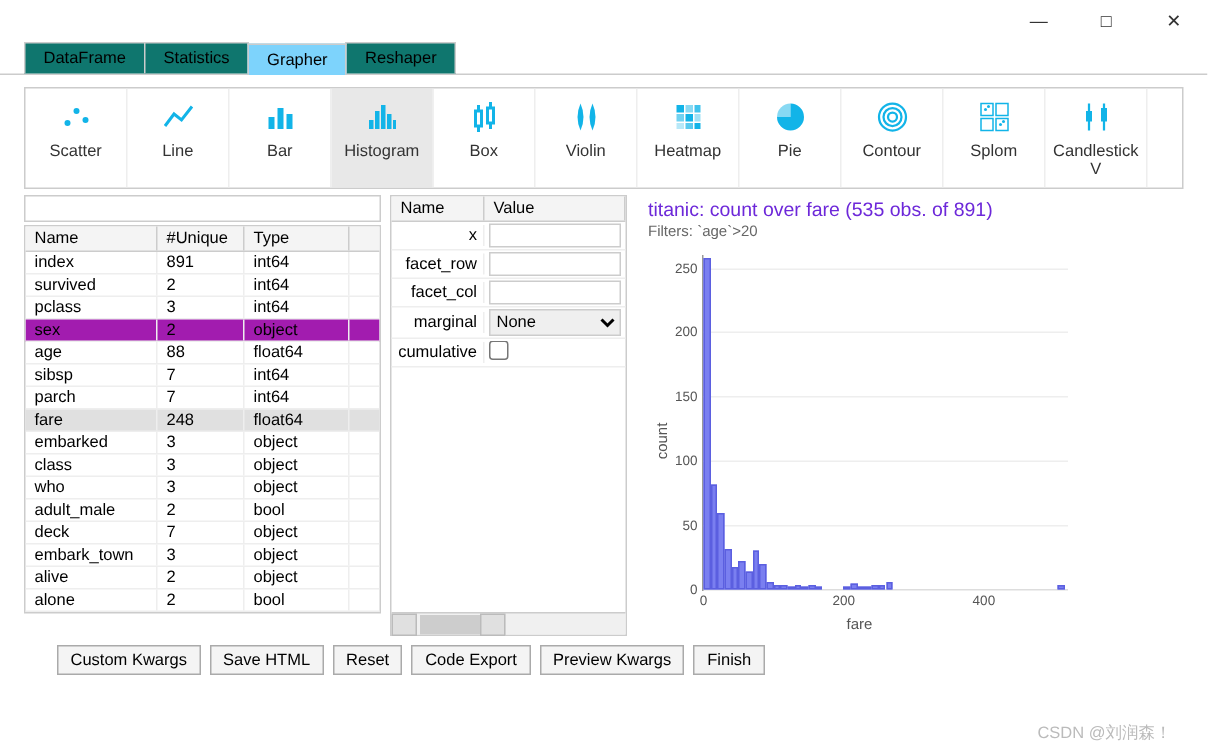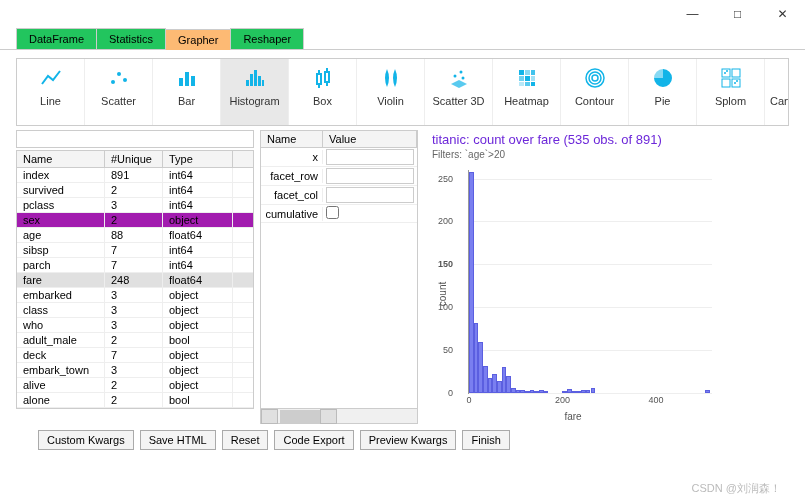--- a/index.html
+++ b/index.html
@@ -1,21 +1,21 @@
 <!DOCTYPE html>
 <html><head>
 <meta charset="utf-8">
 <style>
 *{box-sizing:border-box;margin:0;padding:0;font-family:"Segoe UI",Tahoma,sans-serif;font-size:11px}
 body{background:#fff;width:805px;height:500px;overflow:hidden;position:relative}
 .titlebar{height:28px;display:flex;justify-content:flex-end;align-items:flex-start}
 .titlebar div{width:45px;height:28px;display:flex;align-items:center;justify-content:center;font-size:12px;color:#333}
 .tabs{display:flex;border-bottom:1px solid #ccc;padding-left:16px}
-.tab{padding:4px 12px;border:1px solid #ccc;border-bottom:none;background:#22c55e;margin-right:-1px;cursor:pointer}
-.tab.active{background:#fdba74;position:relative;top:1px}
+.tab{padding:4px 12px;border:1px solid #ccc;border-bottom:none;background:#0f766e;margin-right:-1px;cursor:pointer}
+.tab.active{background:#7dd3fc;position:relative;top:1px}
 .toolbar{display:flex;border:1px solid #ccc;margin:8px 16px 4px 16px;overflow:hidden}
 .tool{flex:0 0 68px;text-align:center;padding:6px 2px;cursor:pointer;border-right:1px solid #eee}
 .tool.selected{background:#e8e8e8}
 .tool .ico{height:26px;display:flex;align-items:center;justify-content:center;color:#12b4e8;font-size:18px}
 .tool .lbl{margin-top:4px;font-size:11px;color:#333}
 .main{display:flex;padding:0 16px;gap:6px}
 .left{width:238px}
 .search{width:100%;border:1px solid #ccc;padding:2px 4px;margin-bottom:2px;height:18px}
 .grid{border:1px solid #ccc}
 .grid-h{display:flex;background:#f4f4f4;border-bottom:1px solid #ccc}
@@ -37,21 +37,21 @@
 .sb-h{position:absolute;bottom:0;left:0;right:0;height:15px;background:#f0f0f0;border-top:1px solid #ccc;display:flex;align-items:center}
 .sb-h::before,.sb-h::after{content:"";width:15px;height:13px;background:#e0e0e0;border:1px solid #bbb;display:block}
 .sb-h .thumb{width:40px;height:13px;background:#cdcdcd;margin-left:2px}
 .right{flex:1}
 .chart-title{color:#6d28d9;font-size:13px;padding:2px 0 2px 8px}
 .chart-sub{color:#666;font-size:10px;padding:0 0 4px 8px}
 .plot{position:relative;height:260px;width:290px;margin-left:4px}
 .plot-area{position:absolute;left:40px;top:6px;right:6px;bottom:30px;border-left:1px solid #999;border-bottom:1px solid #999}
 .ylabel{position:absolute;left:2px;top:50%;transform:translateY(-50%) rotate(-90deg);font-size:10px;color:#555}
 .xlabel{position:absolute;left:50%;bottom:2px;transform:translateX(-50%);font-size:10px;color:#555}
-.ytick{position:absolute;right:100%;padding-right:16px;font-size:9px;color:#555;transform:translateY(50%)}
+.ytick{position:absolute;right:100%;padding-right:4px;font-size:9px;color:#555;transform:translateY(50%)}
 .xtick{position:absolute;top:100%;padding-top:2px;font-size:9px;color:#555;transform:translateX(-50%)}
 .bar{position:absolute;bottom:0;background:#7a7ff0;border:1px solid #5b5fe0}
 .gridline{position:absolute;left:0;right:0;border-top:1px solid #eee}
 .btns{display:flex;gap:6px;padding:6px 38px}
 .btn{border:1px solid #aaa;background:#f4f4f4;padding:3px 8px;cursor:pointer;font-size:11px}
 .watermark{position:absolute;right:24px;bottom:4px;color:#bbb;font-size:11px}
 svg{width:24px;height:24px}
 </style>
 </head>
 <body>
@@ -65,34 +65,34 @@
 <div class="tabs" id="tabs">
     <div class="tab">DataFrame</div>
     <div class="tab">Statistics</div>
     <div class="tab active">Grapher</div>
     <div class="tab">Reshaper</div>
   </div>
 <div class="toolbar" id="toolbar">
     <div class="tool">
       <div class="ico">
         <svg viewBox="0 0 24 24">
-          <path d="M3 18 L9 10 L14 14 L21 5" stroke="#12b4e8" stroke-width="2" fill="none"></path>
-        </svg>
-      </div>
-      <div class="lbl">Line</div>
-    </div>
-    <div class="tool">
-      <div class="ico">
-        <svg viewBox="0 0 24 24">
           <circle cx="6" cy="16" r="2" fill="#12b4e8"></circle>
           <circle cx="12" cy="8" r="2" fill="#12b4e8"></circle>
           <circle cx="18" cy="14" r="2" fill="#12b4e8"></circle>
         </svg>
       </div>
       <div class="lbl">Scatter</div>
+    </div>
+    <div class="tool">
+      <div class="ico">
+        <svg viewBox="0 0 24 24">
+          <path d="M3 18 L9 10 L14 14 L21 5" stroke="#12b4e8" stroke-width="2" fill="none"></path>
+        </svg>
+      </div>
+      <div class="lbl">Line</div>
     </div>
     <div class="tool">
       <div class="ico">
         <svg viewBox="0 0 24 24">
           <rect x="4" y="12" width="4" height="8" fill="#12b4e8"></rect>
           <rect x="10" y="6" width="4" height="14" fill="#12b4e8"></rect>
           <rect x="16" y="10" width="4" height="10" fill="#12b4e8"></rect>
         </svg>
       </div>
       <div class="lbl">Bar</div>
@@ -123,66 +123,55 @@
       <div class="lbl">Box</div>
     </div>
     <div class="tool">
       <div class="ico">
         <svg viewBox="0 0 24 24">
           <path d="M8 3 Q4 12 8 21 Q12 12 8 3" fill="#12b4e8"></path>
           <path d="M16 3 Q12 12 16 21 Q20 12 16 3" fill="#12b4e8"></path>
         </svg>
       </div>
       <div class="lbl">Violin</div>
-    </div>
-    <div class="tool">
-      <div class="ico">
-        <svg viewBox="0 0 24 24">
-          <path d="M4 18 L12 22 L20 18 L12 14 Z" fill="#12b4e8" opacity="0.7"></path>
-          <circle cx="8" cy="10" r="1.5" fill="#12b4e8"></circle>
-          <circle cx="14" cy="6" r="1.5" fill="#12b4e8"></circle>
-          <circle cx="16" cy="12" r="1.5" fill="#12b4e8"></circle>
-        </svg>
-      </div>
-      <div class="lbl">Scatter 3D</div>
     </div>
     <div class="tool">
       <div class="ico">
         <svg viewBox="0 0 24 24">
           <rect x="4" y="4" width="5" height="5" fill="#12b4e8"></rect>
           <rect x="10" y="4" width="5" height="5" fill="#12b4e8" opacity="0.5"></rect>
           <rect x="16" y="4" width="4" height="5" fill="#12b4e8" opacity="0.8"></rect>
           <rect x="4" y="10" width="5" height="5" fill="#12b4e8" opacity="0.6"></rect>
           <rect x="10" y="10" width="5" height="5" fill="#12b4e8"></rect>
           <rect x="16" y="10" width="4" height="5" fill="#12b4e8" opacity="0.4"></rect>
           <rect x="4" y="16" width="5" height="4" fill="#12b4e8" opacity="0.3"></rect>
           <rect x="10" y="16" width="5" height="4" fill="#12b4e8" opacity="0.7"></rect>
           <rect x="16" y="16" width="4" height="4" fill="#12b4e8"></rect>
         </svg>
       </div>
       <div class="lbl">Heatmap</div>
     </div>
     <div class="tool">
       <div class="ico">
         <svg viewBox="0 0 24 24">
+          <path d="M12 3 A9 9 0 1 1 3 12 L12 12 Z" fill="#12b4e8"></path>
+          <path d="M12 3 A9 9 0 0 0 3 12 L12 12 Z" fill="#12b4e8" opacity="0.5"></path>
+        </svg>
+      </div>
+      <div class="lbl">Pie</div>
+    </div>
+    <div class="tool">
+      <div class="ico">
+        <svg viewBox="0 0 24 24">
           <circle cx="12" cy="12" r="9" fill="none" stroke="#12b4e8" stroke-width="1.5"></circle>
           <circle cx="12" cy="12" r="6" fill="none" stroke="#12b4e8" stroke-width="1.5"></circle>
           <circle cx="12" cy="12" r="3" fill="none" stroke="#12b4e8" stroke-width="1.5"></circle>
         </svg>
       </div>
       <div class="lbl">Contour</div>
-    </div>
-    <div class="tool">
-      <div class="ico">
-        <svg viewBox="0 0 24 24">
-          <path d="M12 3 A9 9 0 1 1 3 12 L12 12 Z" fill="#12b4e8"></path>
-          <path d="M12 3 A9 9 0 0 0 3 12 L12 12 Z" fill="#12b4e8" opacity="0.5"></path>
-        </svg>
-      </div>
-      <div class="lbl">Pie</div>
     </div>
     <div class="tool">
       <div class="ico">
         <svg viewBox="0 0 24 24">
           <rect x="3" y="3" width="8" height="8" fill="none" stroke="#12b4e8"></rect>
           <rect x="13" y="3" width="8" height="8" fill="none" stroke="#12b4e8"></rect>
           <rect x="3" y="13" width="8" height="8" fill="none" stroke="#12b4e8"></rect>
           <rect x="13" y="13" width="8" height="8" fill="none" stroke="#12b4e8"></rect>
           <circle cx="6" cy="7" r="1" fill="#12b4e8"></circle>
           <circle cx="8" cy="5" r="1" fill="#12b4e8"></circle>
@@ -309,20 +298,24 @@
           <div class="ml">x</div>
           <div class="mv"><input type="text" value="" style=""></div>
         </div>
         <div class="mr">
           <div class="ml">facet_row</div>
           <div class="mv"><input type="text" value="" style=""></div>
         </div>
         <div class="mr">
           <div class="ml">facet_col</div>
           <div class="mv"><input type="text" value="" style=""></div>
+        </div>
+        <div class="mr">
+          <div class="ml">marginal</div>
+          <div class="mv"><select><option>None</option></select></div>
         </div>
         <div class="mr">
           <div class="ml">cumulative</div>
           <div class="mv"><input type="checkbox" style=""></div>
         </div>
       </div>
     <div class="sb-h">
         <div class="thumb"></div>
       </div>
   </div>
@@ -334,21 +327,21 @@
       <div class="ylabel">count</div>
       <div class="xlabel">fare</div>
       <div class="plot-area" id="plot-area">
           <div class="gridline" style="top: 100%;"></div>
           <div class="ytick" style="bottom: 0%;">0</div>
           <div class="gridline" style="top: 80.7692%;"></div>
           <div class="ytick" style="bottom: 19.2308%;">50</div>
           <div class="gridline" style="top: 61.5385%;"></div>
           <div class="ytick" style="bottom: 38.4615%;">100</div>
           <div class="gridline" style="top: 42.3077%;"></div>
-          <div class="ytick" style="bottom: 57.6923%; font-weight: bold;">150</div>
+          <div class="ytick" style="bottom: 57.6923%;">150</div>
           <div class="gridline" style="top: 23.0769%;"></div>
           <div class="ytick" style="bottom: 76.9231%;">200</div>
           <div class="gridline" style="top: 3.84615%;"></div>
           <div class="ytick" style="bottom: 96.1538%;">250</div>
           <div class="xtick" style="left: 0%;">0</div>
           <div class="xtick" style="left: 38.4615%;">200</div>
           <div class="xtick" style="left: 76.9231%;">400</div>
           <div class="bar" style="left: 0%; width: 1.92308%; height: 99.2308%;"></div>
           <div class="bar" style="left: 1.92308%; width: 1.92308%; height: 31.5385%;"></div>
           <div class="bar" style="left: 3.84615%; width: 1.92308%; height: 23.0769%;"></div>

